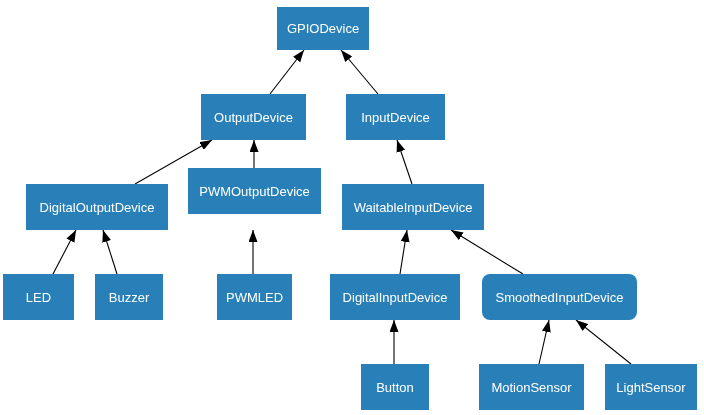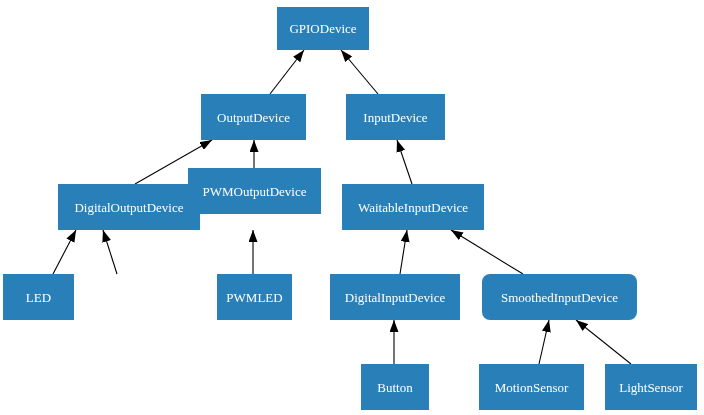--- a/index.html
+++ b/index.html
@@ -7,21 +7,21 @@
     --node-fill: #2980b9;
     --node-text: #ffffff;
     --edge-color: #000000;
   }
   html, body { margin: 0; padding: 0; background: var(--bg); }
   .stage {
     position: relative;
     width: 704px;
     height: 415px;
     background: var(--bg);
-    font-family: Liberation Serif, serif;
+    font-family: Liberation Sans, sans-serif;
     overflow: hidden;
   }
   .edges {
     position: absolute;
     left: 0; top: 0;
     width: 704px; height: 415px;
   }
   .edges line {
     stroke: var(--edge-color);
     stroke-width: 1.1;
@@ -65,28 +65,29 @@
     <line x1="539" y1="364" x2="549" y2="320" marker-end="url(#arrowhead)"></line>
     <line x1="631" y1="364" x2="576" y2="320" marker-end="url(#arrowhead)"></line>
   </svg>
 
   <div class="node" style="left:277px; top:7px; width:92px; height:43px;">GPIODevice</div>
 
   <div class="node" style="left:201px; top:94px; width:105px; height:46px;">OutputDevice</div>
 
   <div class="node" style="left:346px; top:94px; width:99px; height:46px;">InputDevice</div>
 
-  <div class="node" style="left:26px; top:184px; width:142px; height:46px;margin-left:32px;">DigitalOutputDevice</div>
+  <div class="node" style="left:26px; top:184px; width:142px; height:46px;">DigitalOutputDevice</div>
 
   <div class="node" style="left:188px; top:168px; width:133px; height:46px;">PWMOutputDevice</div>
 
   <div class="node" style="left:3px; top:274px; width:71px; height:46px;">LED</div>
 
   <div class="node" style="left:342px; top:184px; width:142px; height:46px;">WaitableInputDevice</div>
 
+  <div class="node" style="left:95px; top:274px; width:68px; height:46px;">Buzzer</div>
 
   <div class="node" style="left:330px; top:274px; width:130px; height:46px;">DigitalInputDevice</div>
 
   <div class="node" style="left:217px; top:274px; width:75px; height:46px;">PWMLED</div>
 
   <div class="node" style="left:482px; top:274px; width:155px; height:46px;border-radius:8px;">SmoothedInputDevice</div>
 
   <div class="node" style="left:361px; top:364px; width:68px; height:46px;">Button</div>
 
   <div class="node" style="left:479px; top:364px; width:105px; height:46px;">MotionSensor</div>

